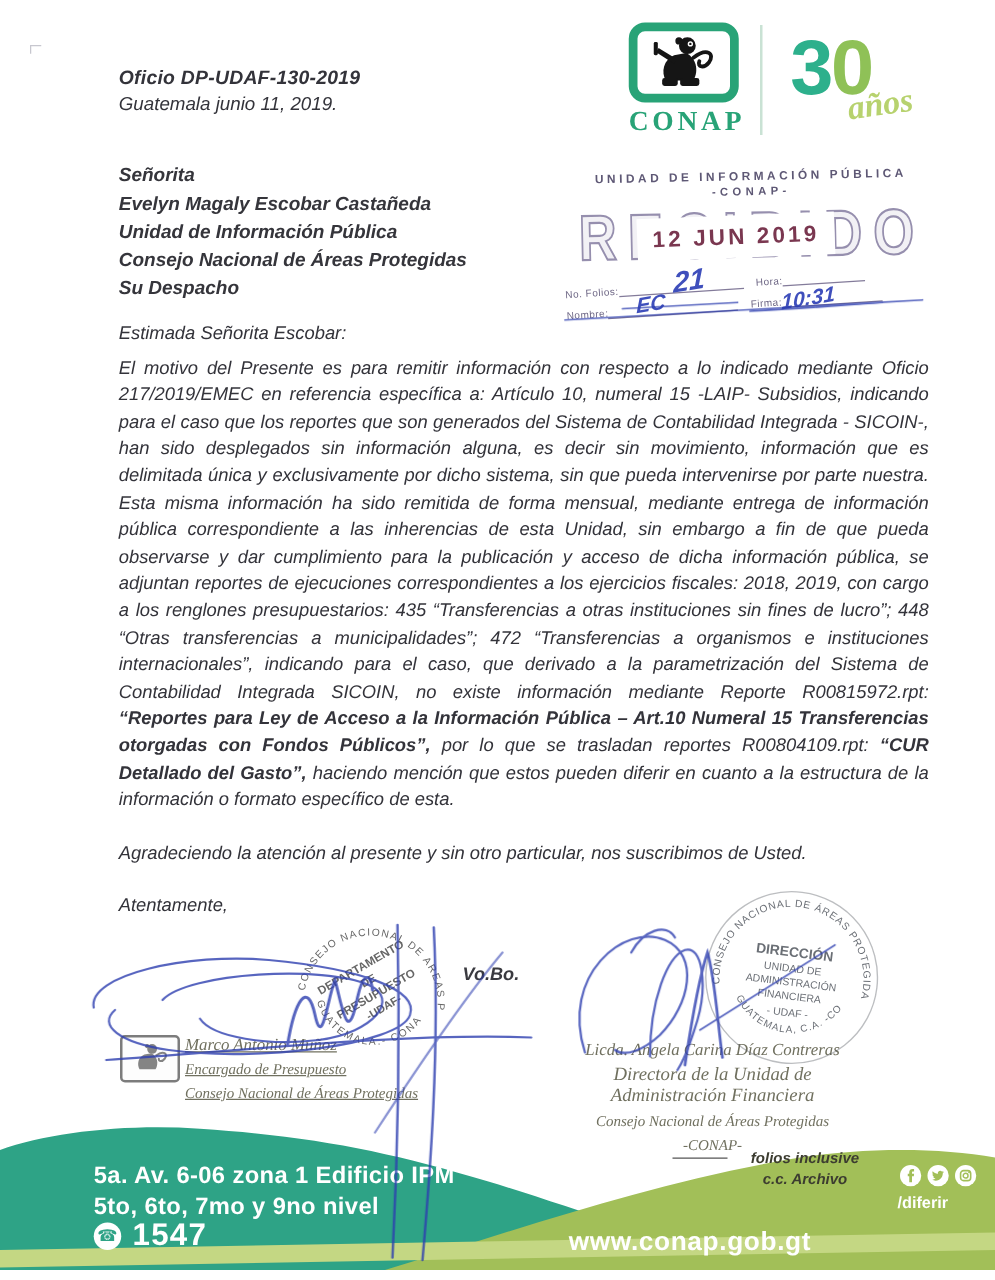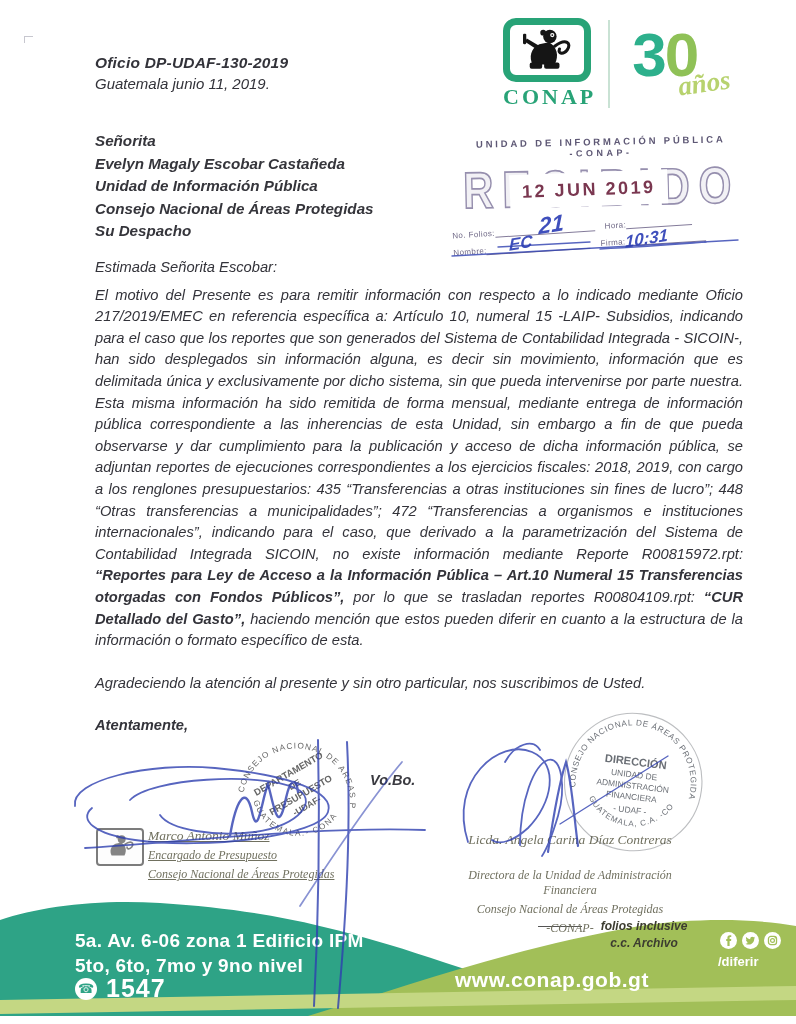--- a/index.html
+++ b/index.html
@@ -63,51 +63,51 @@
   .hand-folios { left:86px; top:74px; font-size:23px; }
   .hand-nombre { left:56px; top:96px; font-size:17px; }
   .hand-firma { left:172px; top:94px; font-size:17px; }
 
   
   .body-text { left:95px; top:257px; width:648px; font-style:italic; font-size:14.7px;
     line-height:21.6px; text-align:justify; color:#33333a; z-index:2; }
   .body-text .salutation { margin-bottom:6px; text-align:left; }
   .body-text p { margin-bottom:21px; }
   .body-text .b { font-weight:bold; }
-  .closing { text-align:left; margin-top:14px;font-weight:bold; }
+  .closing { text-align:left; margin-top:14px; }
   .vobo { left:370px; top:772px; font-style:italic; font-weight:bold; font-size:14.5px;
     color:#3a3a40; }
 
   
   .stamp-round-left { left:228px; top:724px; transform:rotate(10deg); opacity:.85; z-index:8; }
   .stamp-round-right { left:558px; top:710px; transform:rotate(7deg); opacity:.85; z-index:8; }
 
   
   .signer-left { left:96px; top:828px; display:flex; align-items:flex-start; z-index:6; }
   .signer-left-text { width:226px; text-align:left; margin-left:4px;text-decoration:underline; }
   .signer { font-family:"Liberation Serif", serif; font-style:italic; color:#70705f; }
   .signer .name { font-size:13.5px; }
   .signer .line { font-size:12px; margin-top:4px; }
   .signer-right { left:452px; top:832px; width:236px; text-align:center; z-index:6; }
-  .signer-right .line-sm { font-size:12px; margin-top:20px; }
+  .signer-right .line-sm { font-size:15px; margin-top:4px; }
   .emblem-mini { width:48px; height:38px; border:2px solid #5c5c5c; border-radius:4px;
     background:#fdfdfd; display:flex; align-items:center; justify-content:center; opacity:.8; }
 
   
   .footer { left:0; top:890px; width:631px; height:134px; z-index:5; }
   .footer svg.bg { position:absolute; left:0; top:0; }
   .ft-addr { position:absolute; left:75px; top:38px; color:#fff; font-size:19px;
     font-weight:600; line-height:25px; letter-spacing:.3px; }
   .ft-phone-row { position:absolute; left:75px; top:84px; display:flex; align-items:center; }
   .ft-phone-icon { width:22px; height:22px; border-radius:50%; background:#fff;
     display:flex; align-items:center; justify-content:center; font-size:13px;
     color:#2ea386; }
   .ft-phone-num { margin-left:9px; color:#fff; font-size:25px; font-weight:800;
     letter-spacing:1px; }
-  .ft-web { position:absolute; left:455px; top:78px; color:#fff; font-size:21px;
+  .ft-web { position:absolute; left:455px; top:92px; color:#fff; font-size:21px;
     font-weight:800; letter-spacing:.5px; }
   .ft-note { position:absolute; left:578px; top:28px; width:132px; text-align:center;
     color:#3c3c30; font-size:12px; font-weight:bold; font-style:italic; line-height:17px; }
   .ft-note .dash { position:absolute; left:-40px; top:8px; width:44px;
     border-top:1.6px solid #555; }
   .ft-social { position:absolute; left:720px; top:42px; display:flex; gap:5px; }
   .ft-social .ic { width:17px; height:17px; border-radius:50%; background:#fff;
     display:flex; align-items:center; justify-content:center; }
   .ft-handle { position:absolute; left:718px; top:64px; color:#fff; font-size:13px;
     font-weight:bold; }

